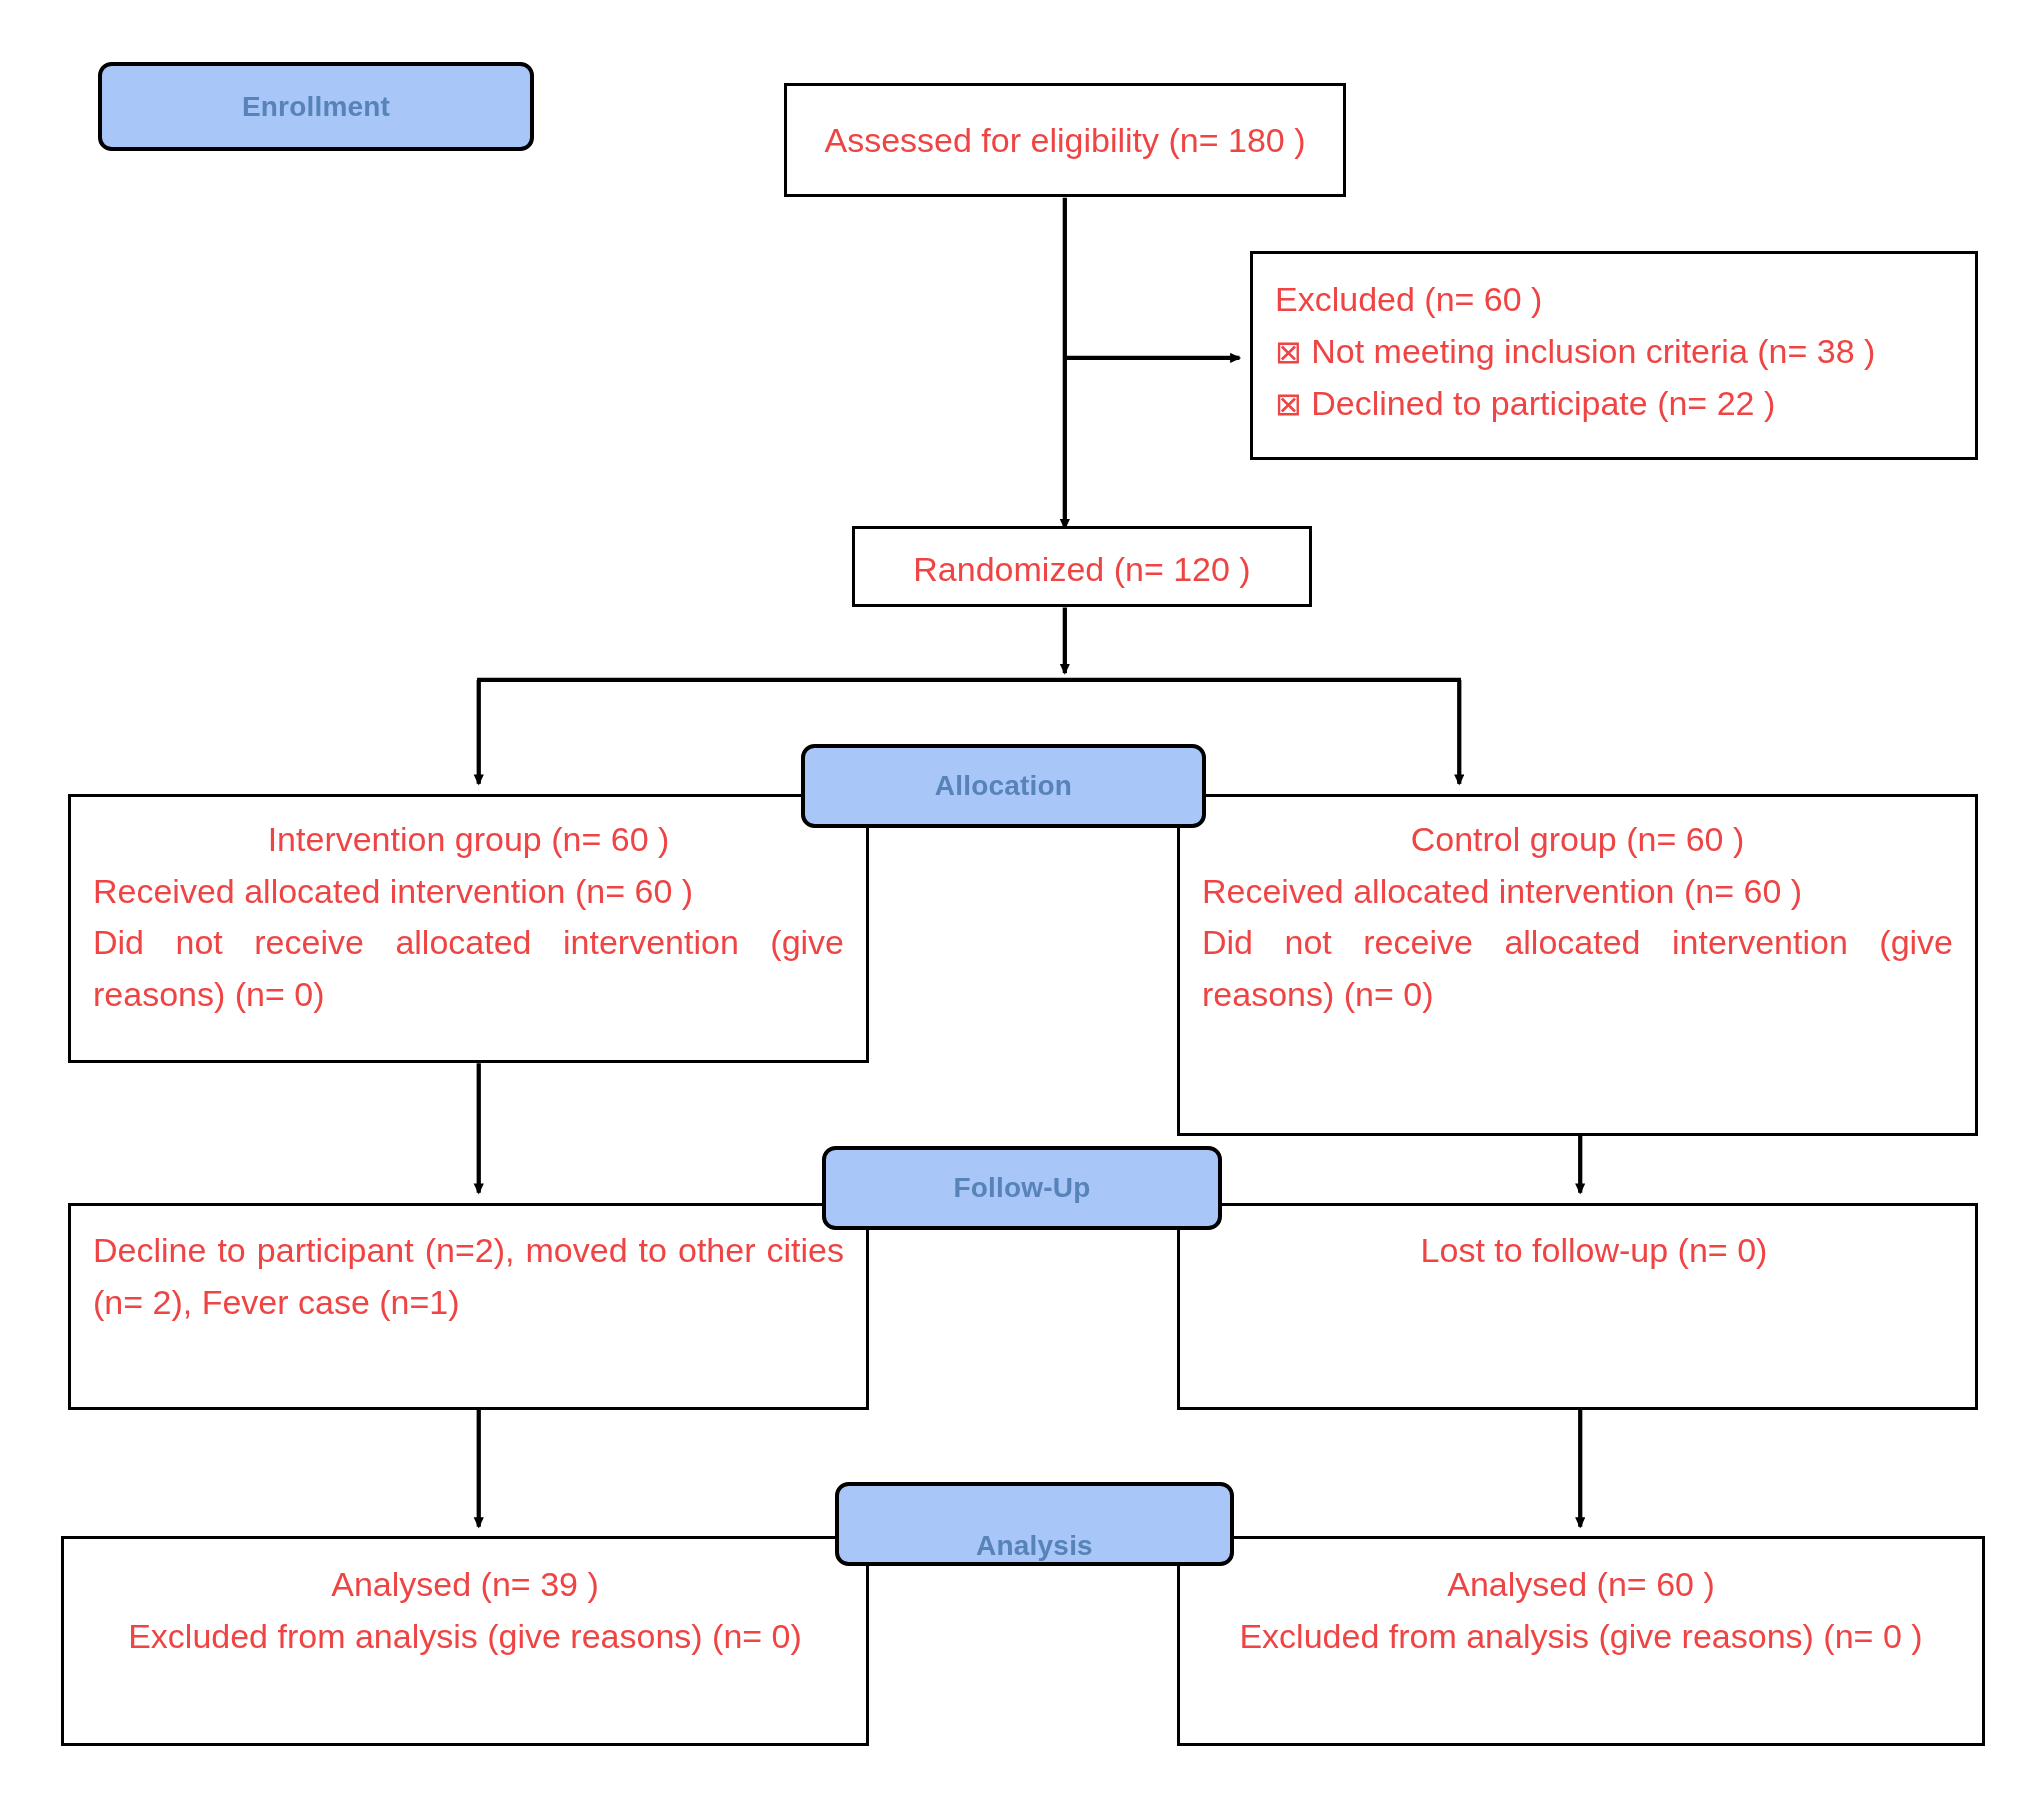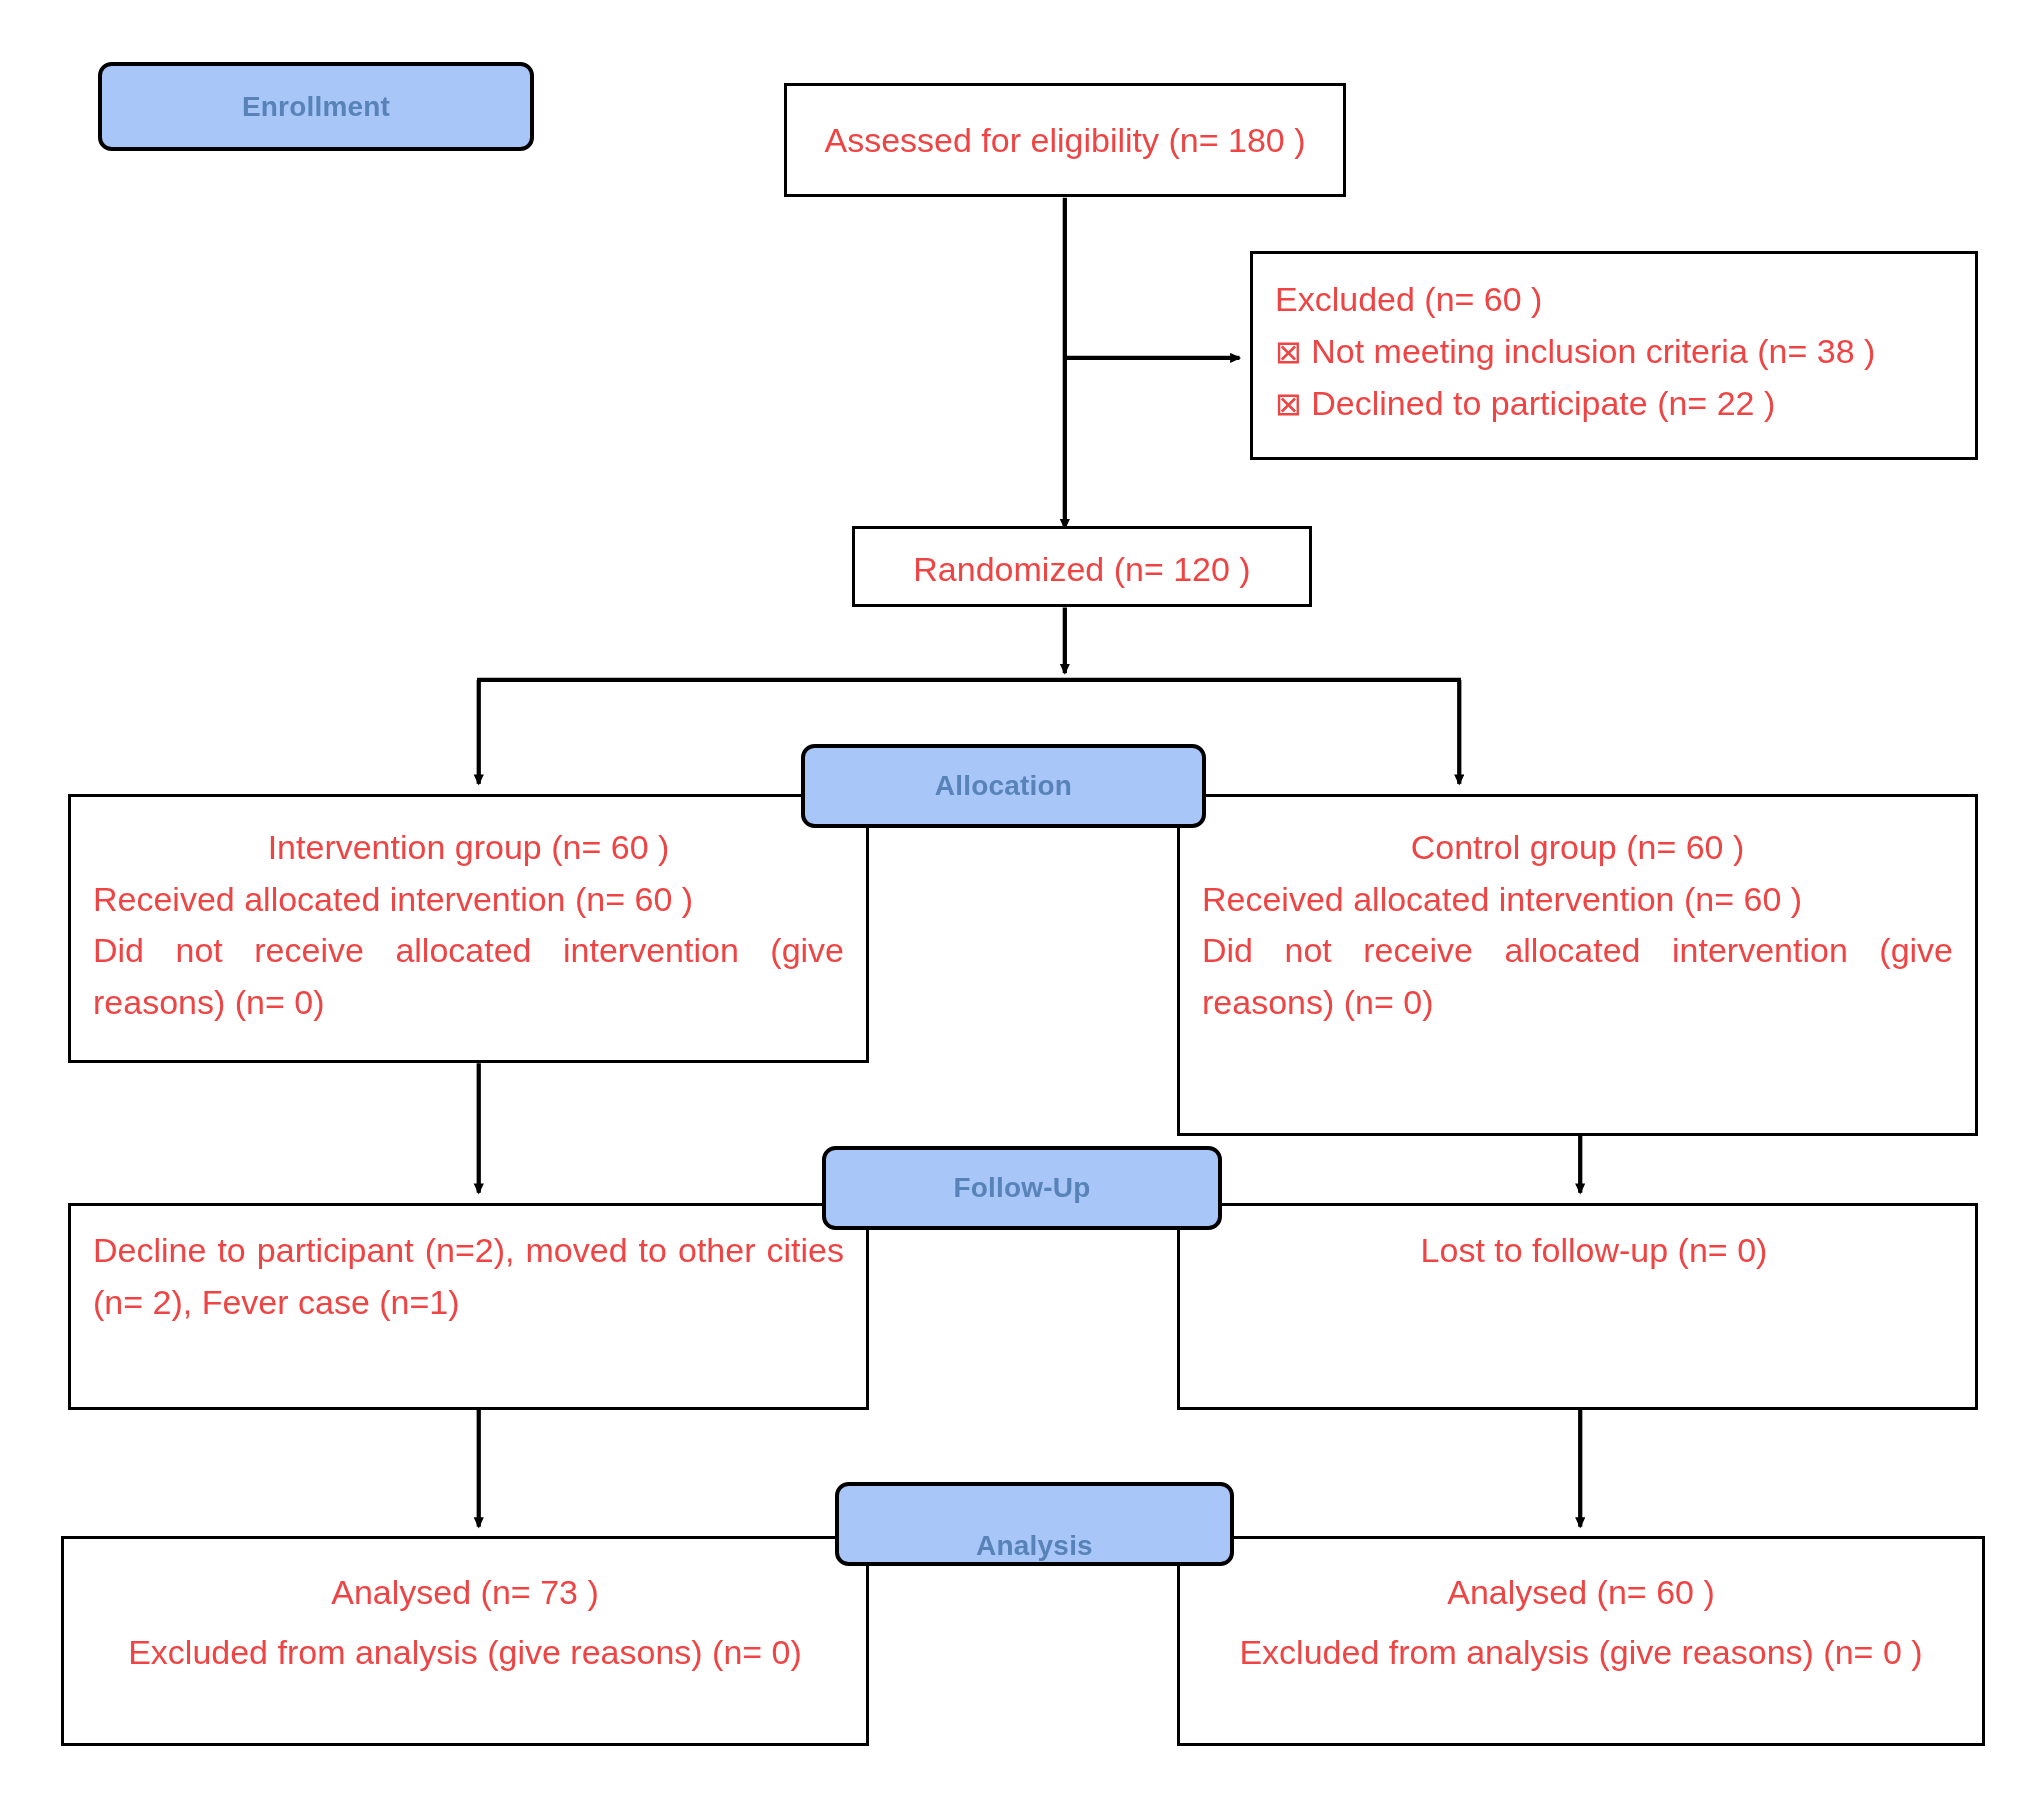--- a/index.html
+++ b/index.html
@@ -39,21 +39,21 @@
     right: 0;
     color: #ef4444;
     font-size: 34px;
     line-height: 1.52;
   }
   .t-center  { text-align: center; }
   .t-just    { text-align: justify; text-align-last: left; }
   .pad-lr    { padding: 0 22px; }
 
   
-  .line-center { display: block; text-align: center; margin-top: 8px; }
+  .line-center { display: block; text-align: center; }
   .line-left   { display: block; text-align: left; }
   .line-just   { display: block; text-align: justify; text-align-last: left; }
 
   
   .pill {
     position: absolute;
     box-sizing: border-box;
     background: #a8c6f8;
     border: 4.3px solid #000000;
     border-radius: 13.6px;
@@ -142,21 +142,21 @@
   <div class="box" style="left:1177px; top:1203px; width:801px; height:207px;">
     <div class="txt t-center" style="top:19px;padding-left:33px;">Lost to follow-up (n= 0)</div>
   </div>
 
   <div class="pill" style="left:822px; top:1146px; width:400px; height:84px;">
     <span>Follow-Up</span>
   </div>
 
   <div class="box" style="left:61px; top:1536px; width:808px; height:210px;">
     <div class="txt pad-lr" style="top:20.4px;">
-      <span class="line-center">Analysed  (n= 73 )</span>
+      <span class="line-center">Analysed  (n= 39 )</span>
       <span class="line-center">Excluded from analysis (give reasons) (n= 0)</span>
     </div>
   </div>
 
   <div class="box" style="left:1177px; top:1536px; width:808px; height:210px;">
     <div class="txt pad-lr" style="top:20.4px;">
       <span class="line-center">Analysed  (n= 60 )</span>
       <span class="line-center">Excluded from analysis (give reasons) (n= 0 )</span>
     </div>
   </div>

